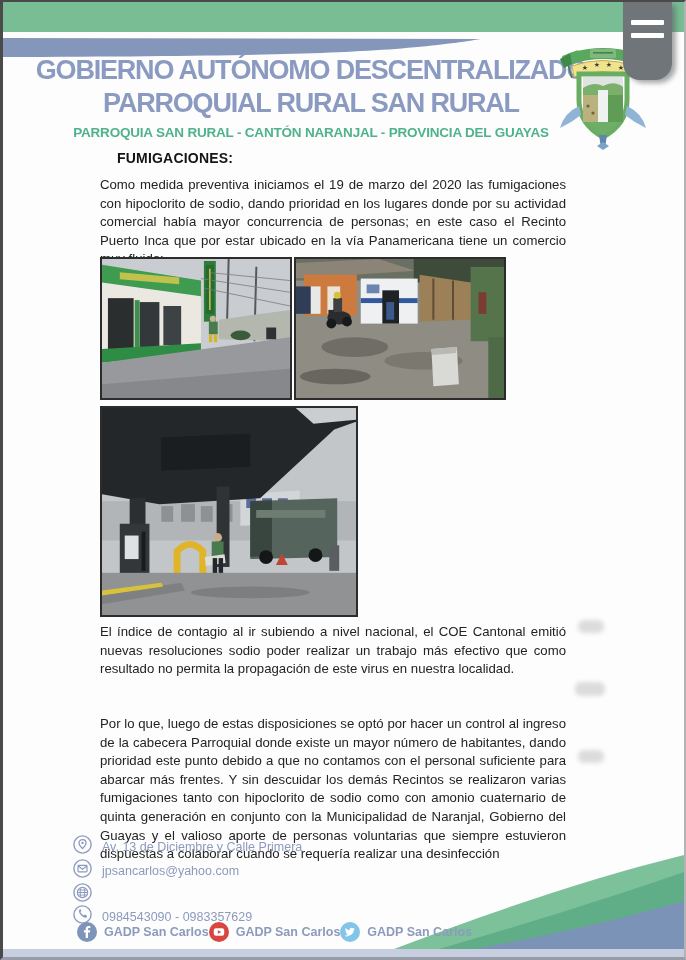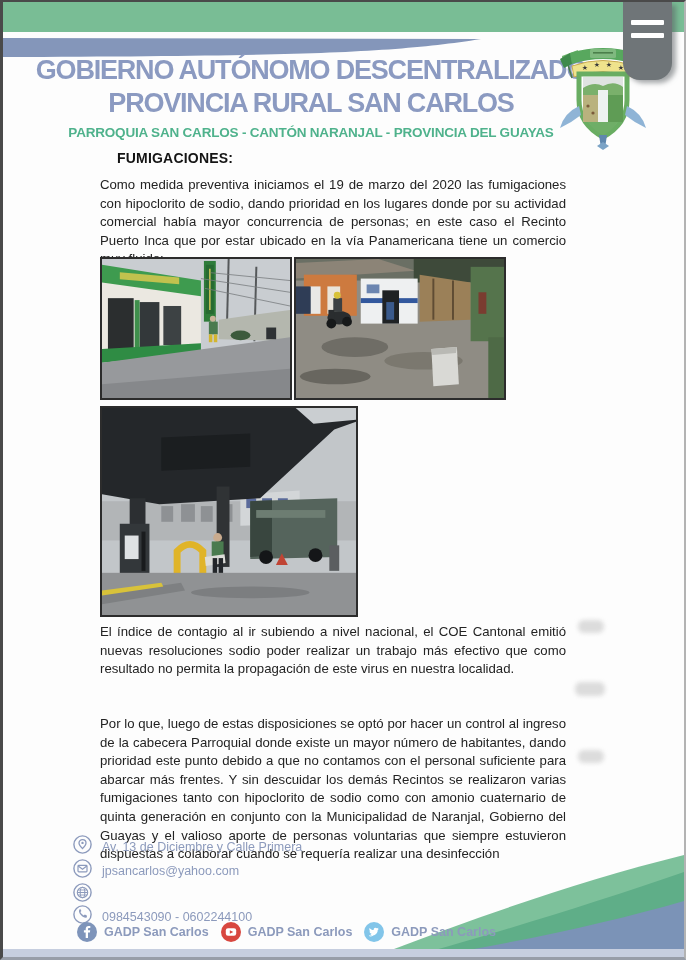--- a/index.html
+++ b/index.html
@@ -32,21 +32,21 @@
   .photo{position:absolute;border:2px solid #2c2c2c;box-sizing:border-box;background:#bbb;}
   .photo svg{display:block;width:100%;height:100%;}
   .collage-left{left:97px;top:255px;width:192px;height:143px;}
   .collage-right{left:291px;top:255px;width:212px;height:143px;}
   .photo-gas{left:97px;top:404px;width:258px;height:211px;}
   .smudge{position:absolute;background:#dcdcdc;border-radius:6px;filter:blur(2px);}
   
   .contact-row{position:absolute;left:70px;height:20px;display:flex;align-items:flex-end;gap:10px;color:#8c9abc;font-size:12.5px;}
   .c1{top:832px}.c2{top:856px}.c3{top:880px}.c4{top:902px}
   .contact-icon{width:19px;height:19px;flex:0 0 auto;}
-  .social-row{position:absolute;left:74px;top:920px;display:flex;align-items:center;gap:12px;color:#8c9abc;}
+  .social-row{position:absolute;left:74px;top:920px;display:flex;align-items:center;gap:0;color:#8c9abc;}
   .social-item{display:flex;align-items:center;gap:7px;cursor:pointer;}
   .social-item .label{font-size:12.5px;font-weight:bold;color:#8c9abc;}
   .social-icon{width:20px;height:20px;}
   .wedges{position:absolute;left:0;top:828px;width:681px;height:122px;z-index:0;}
   .bottom-strip{position:absolute;left:0;bottom:0;width:681px;height:8px;background:#c6cedf;}
 </style>
 </head>
 <body>
 
 <div class="page">
@@ -89,22 +89,22 @@
     <rect x="54" y="57" width="15" height="27" fill="#5f9c55"></rect>
     <path d="M34,84 L64,84 Q58,93 49,97 Q40,93 34,84 Z" fill="#6fae67"></path>
     <path d="M25,68 Q10,75 6,90 Q17,85 27,77 Z" fill="#8fb4d6"></path>
     <path d="M73,68 Q88,75 92,90 Q81,85 71,77 Z" fill="#8fb4d6"></path>
     <path d="M45,97 L53,97 L51,110 L47,110 Z" fill="#5f87ae"></path>
     <path d="M43,108 L49,104 L55,108 L49,112 Z" fill="#7ba3c6"></path>
   </svg>
 
   <div class="title-block">
     <div class="title-line">GOBIERNO AUTÓNOMO DESCENTRALIZADO</div>
-    <div class="title-line">PROVINCIA RURAL SAN CARLOS</div>
-    <div class="subtitle">PARROQUIA SAN CARLOS - CANTÓN NARANJAL -  PROVINCIA DEL GUAYAS</div>
+    <div class="title-line">PARROQUIAL RURAL SAN RURAL</div>
+    <div class="subtitle">PARROQUIA SAN RURAL - CANTÓN NARANJAL -  PROVINCIA DEL GUAYAS</div>
   </div>
 
   <div class="section-heading">FUMIGACIONES:</div>
   <div class="para p1">Como medida preventiva iniciamos el 19 de marzo del 2020 las fumigaciones con hipoclorito de sodio, dando prioridad en los lugares donde por su actividad comercial había mayor concurrencia de personas; en este caso el Recinto Puerto Inca que por estar ubicado en la vía Panamericana tiene un comercio muy fluido:</div>
 
   <div class="photo collage-left">
     <svg viewBox="0 0 190 142" preserveAspectRatio="none">
       <rect width="190" height="142" fill="#c9cdd1"></rect>
       <polygon points="0,10 100,24 100,96 0,106" fill="#ebe8e1"></polygon>
       <polygon points="0,6 100,22 100,38 0,24" fill="#3e9b4f"></polygon>
@@ -255,21 +255,21 @@
       <line x1="4.3" y1="9.5" x2="14.7" y2="9.5" stroke="#8c9abc" stroke-width="1"></line>
       <line x1="5" y1="7" x2="14" y2="7" stroke="#8c9abc" stroke-width="0.9"></line>
       <line x1="5" y1="12" x2="14" y2="12" stroke="#8c9abc" stroke-width="0.9"></line>
     </svg>
   </div>
   <div class="contact-row c4">
     <svg class="contact-icon" viewBox="0 0 19 19">
       <circle cx="9.5" cy="9.5" r="8.6" fill="none" stroke="#8c9abc" stroke-width="1.4"></circle>
       <path d="M6.1,5.3 c-0.9,3.1 4.3,8.3 7.4,7.4 l0.6,-2 -2.2,-1.3 -1.2,1 c-1.3,-0.6 -2.7,-2 -3.3,-3.3 l1,-1.2 -1.3,-2.2 z" fill="#8c9abc"></path>
     </svg>
-    <span>0984543090 - 0602244100</span>
+    <span>0984543090 - 0983357629</span>
   </div>
 
   <div class="social-row">
     <div class="social-item">
       <svg class="social-icon" viewBox="0 0 20 20">
         <circle cx="10" cy="10" r="10" fill="#7e94ba"></circle>
         <path d="M11,16 V10.5 H12.9 L13.2,8.3 H11 V7 c0,-0.7 0.3,-1.1 1.1,-1.1 h1.2 V4 c-0.4,-0.05 -1,-0.1 -1.7,-0.1 c-1.8,0 -2.9,1 -2.9,3 v1.4 H6.9 v2.2 H8.7 V16 Z" fill="#fff"></path>
       </svg>
       <span class="label">GADP San Carlos</span>
     </div>

